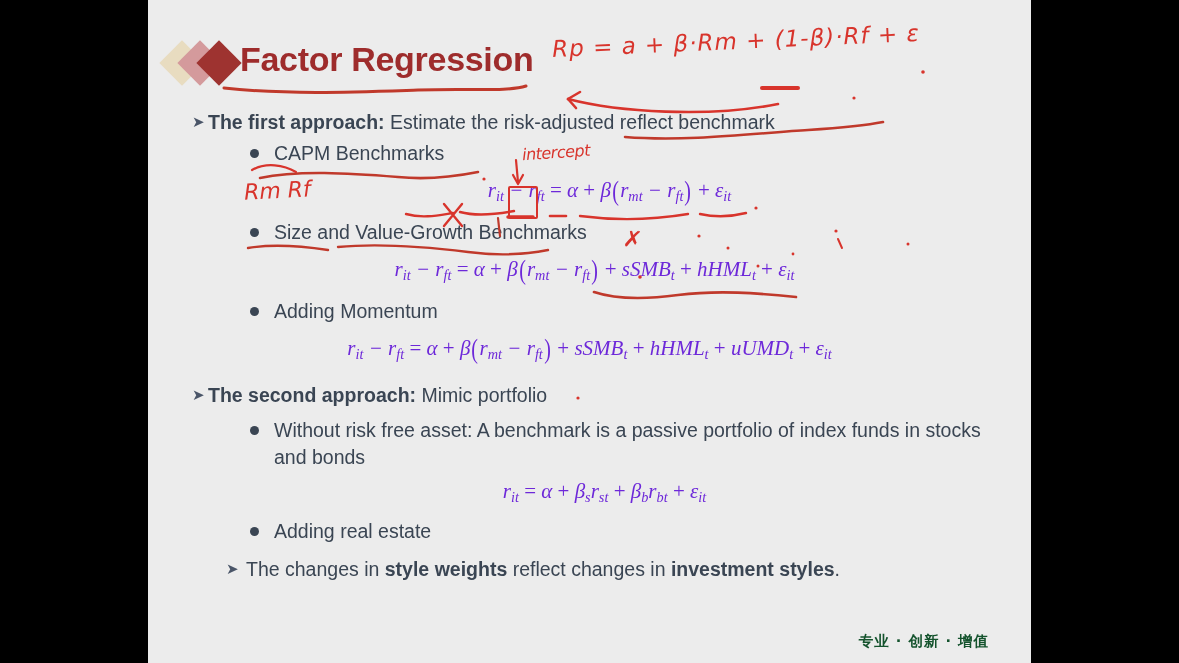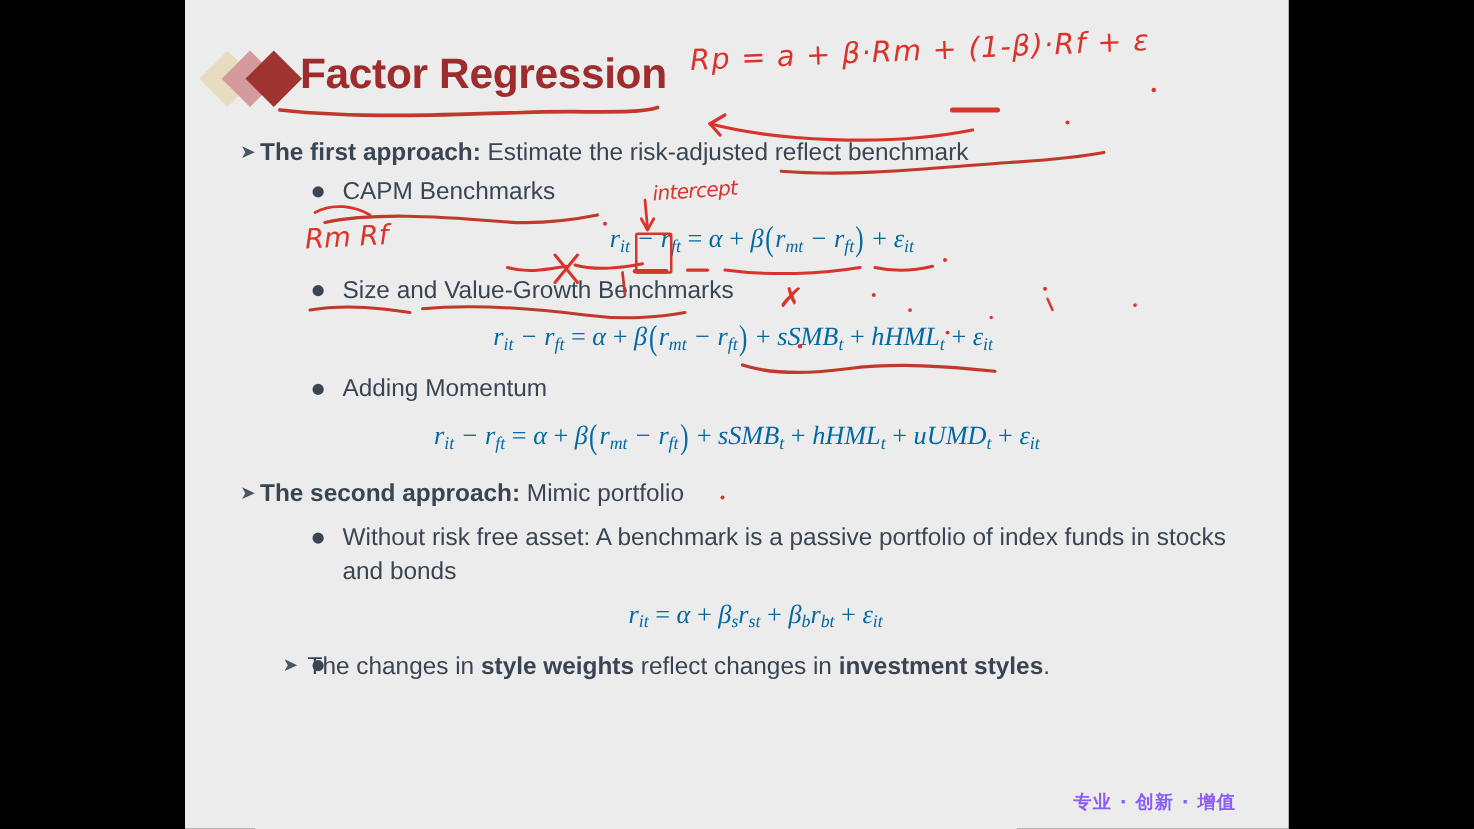--- a/index.html
+++ b/index.html
@@ -131,21 +131,21 @@
     font-size: 15px;
     line-height: 28px;
   }
   .lvl2b b { font-weight: bold; }
 
   
   .eq {
     font-family: "Liberation Serif", serif;
     font-style: italic;
     font-size: 21px;
-    color: #0369a1;
+    color: #6d28d9;
     text-align: center;
     white-space: nowrap;
     position: relative;
   }
   .eq .up { font-style: normal; }
   sub {
     font-size: 0.68em;
     font-style: italic;
     vertical-align: -0.28em;
   }
@@ -155,21 +155,21 @@
     vertical-align: -0.1em;
     display: inline-block;
     transform: scaleX(0.72);
   }
 
   
   .footer {
     position: absolute;
     right: 42px;
     bottom: 12px;
-    color: #8b5cf6;
+    color: #14532d;
     font-size: 14.5px;
     letter-spacing: 1px;
     font-family: "DejaVu Sans", sans-serif;
     font-weight: bold;
   }
 
   
   .ink {
     position: absolute;
     left: 0; top: 0;
@@ -278,20 +278,21 @@
     <div class="lvl2 wrap" style="margin-top:8px">
       <span class="dot"></span>
       <span>Without risk free asset: A benchmark is a passive portfolio of index funds in stocks and bonds</span>
     </div>
     <div class="eq" style="margin-top:8px;margin-left:30px">
       r<sub>it</sub> <span class="up">=</span> α <span class="up">+</span> β<sub>s</sub>r<sub>st</sub> <span class="up">+</span> β<sub>b</sub>r<sub>bt</sub> <span class="up">+</span> ε<sub>it</sub>
     </div>
 
     <div class="lvl2" style="margin-top:12px">
       <span class="dot"></span>
+      <span>Adding real estate</span>
     </div>
 
     <div class="lvl2b" style="margin-top:10px">
       <span class="arrow">➤</span>
       <span>The changes in </span><b>style weights</b><span> reflect changes in </span><b>investment styles</b><span>.</span>
     </div>
 
   </div>
 
   <div class="ink">

